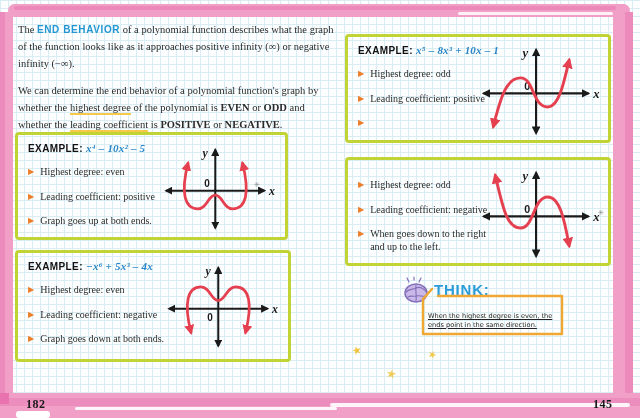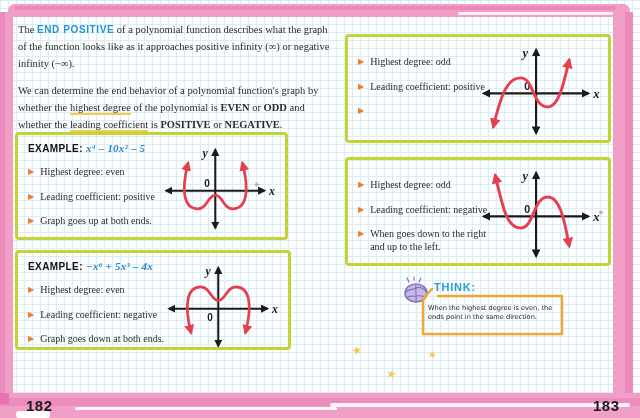--- a/index.html
+++ b/index.html
@@ -20,56 +20,56 @@
   .left-bar{position:absolute;left:0;top:12px;width:13px;bottom:0;background:#f19fc7;}
   .left-bar .dk{position:absolute;left:0;top:0;width:5px;height:100%;background:rgba(231,117,175,.45);}
   .right-bar{position:absolute;left:613px;top:12px;width:20px;bottom:0;background:#f19fc7;}
   .right-bar .dk{position:absolute;right:0;top:0;width:8px;height:100%;background:rgba(231,117,175,.5);}
   .bottom-bar{position:absolute;left:0;top:393px;width:640px;height:25px;background:#f19fc7;}
   .bottom-bar .dk{position:absolute;left:0;top:5px;width:100%;height:8px;background:rgba(231,117,175,.4);}
   .bottom-bar .dksq{position:absolute;left:0;top:0;width:9px;height:11px;background:#e873ae;}
   .bottom-bar .wt1{position:absolute;left:75px;top:14px;width:262px;height:3px;background:rgba(255,255,255,.9);border-radius:2px;}
   .bottom-bar .wt2{position:absolute;left:330px;top:10px;width:300px;height:4px;background:rgba(255,255,255,.9);border-radius:2px;}
   .bottom-bar .notch{position:absolute;left:16px;top:18px;width:34px;height:7px;background:#fff;border-radius:3px;}
-  .pagenum{position:absolute;font-family:Liberation Sans, sans-serif;font-weight:bold;font-size:15px;color:#1a1a1a;letter-spacing:.5px;}
+  .pagenum{position:absolute;font-family:Liberation Serif, serif;font-weight:bold;font-size:12px;color:#1a1a1a;letter-spacing:.5px;}
   .pagenum.left{left:26px;top:397px;}
   .pagenum.right{left:593px;top:397px;}
   
   .intro{position:absolute;left:18px;top:22px;width:316px;font-size:10.5px;line-height:1.6;}
   .intro p{margin:0 0 11px 0;}
   .term-blue{color:#2196d3;font-weight:bold;font-family:"Liberation Sans",sans-serif;font-size:10px;letter-spacing:.6px;}
   .b{font-weight:bold;}
   .u{border-bottom:2px solid #f7c94a;}
   
   .ex-box{position:absolute;border:3.5px solid #c2d336;border-radius:4px;box-sizing:border-box;padding:7px 8px 6px 10px;}
   .ex-box.b1{left:15px;top:132px;width:273px;height:108px;}
-  .ex-box.b2{left:15px;top:250px;width:276px;height:100px;}
+  .ex-box.b2{left:15px;top:250px;width:276px;height:112px;}
   .ex-box.b3{left:345px;top:34px;width:266px;height:109px;}
   .ex-box.b4{left:345px;top:157px;width:266px;height:109px;}
   .ex-head{font-family:"Liberation Sans",sans-serif;font-weight:bold;font-size:10px;letter-spacing:.4px;color:#111;}
   .formula{color:#2a86c8;font-family:"Liberation Serif",serif;font-style:italic;font-weight:bold;font-size:11px;letter-spacing:.2px;}
   .bullets{margin-top:6px;}
   .bullet{display:flex;gap:6px;margin-top:12px;font-size:10px;line-height:1.25;}
   .ex-box.b3 .bullet-text,.ex-box.b4 .bullet-text{max-width:118px;}
   .ex-box.b1 .bullet-text,.ex-box.b2 .bullet-text{max-width:150px;}
   .tri{color:#ee7d2a;font-family:"DejaVu Sans",sans-serif;font-size:8px;line-height:1.4;}
   .graph{position:absolute;top:2px;}
   .b1 .graph,.b2 .graph{right:6px;width:122px;height:100px;}
   .b3 .graph,.b4 .graph{right:2px;width:134px;height:101px;}
   .axis{stroke:#1a1a1a;stroke-width:2.2;}
   .curve{stroke:#e5404f;stroke-width:3;fill:none;stroke-linecap:round;}
   .axlbl{font-family:"Liberation Serif",serif;font-style:italic;font-weight:bold;font-size:13px;fill:#1a1a1a;}
   .origin{font-family:"Liberation Sans",sans-serif;font-weight:bold;font-size:11px;fill:#1a1a1a;}
   
   .think{position:absolute;left:400px;top:272px;width:178px;height:72px;}
   .think .brain{position:absolute;left:2px;top:4px;}
-  .think-label{position:absolute;left:34px;top:9px;font-family:"Liberation Sans",sans-serif;font-weight:bold;font-size:11px;letter-spacing:.8px;color:#2b9cd8;}
+  .think-label{position:absolute;left:34px;top:9px;font-family:"Liberation Sans",sans-serif;font-weight:bold;font-size:15px;letter-spacing:.8px;color:#2b9cd8;}
   .think-border{position:absolute;left:14px;top:14px;}
   .think-text{position:absolute;left:28px;top:32px;width:132px;font-family:"DejaVu Sans",sans-serif;font-size:6.6px;line-height:1.3;color:#222;}
-  .think-text p{margin:0 0 3px 0;}
+  .think-text p{margin:8px 0 3px 0;text-decoration:underline;}
   
   .star{position:absolute;color:#f2c53d;font-family:"DejaVu Sans",sans-serif;}
   .star.s1{left:352px;top:344px;font-size:11px;transform:rotate(-15deg);}
   .star.s2{left:386px;top:367px;font-size:12px;transform:rotate(12deg);opacity:.85;}
   .star.s3{left:428px;top:349px;font-size:10px;transform:rotate(22deg);opacity:.9;}
   .sparkle{position:absolute;color:#8a8a8a;font-family:"DejaVu Sans",sans-serif;font-size:7px;}
   .sparkle.p1{left:254px;top:181px;}
   .sparkle.p2{left:598px;top:209px;}
 </style>
 </head>
@@ -99,24 +99,24 @@
       <div class="dk"></div>
     </div>
   <div class="bottom-bar">
     <div class="dk"></div>
       <div class="dksq"></div>
       <div class="wt1"></div>
       <div class="wt2"></div>
       <div class="notch"></div>
   </div>
   <div class="pagenum left">182</div>
-  <div class="pagenum right">183</div>
+  <div class="pagenum right">145</div>
 
   <div class="intro">
-    <p><span>The </span><span class="term-blue">END POSITIVE</span><span> of a polynomial function describes what the graph of the function looks like as it approaches positive infinity (∞) or negative infinity (−∞).</span></p>
+    <p><span>The </span><span class="term-blue">END BEHAVIOR</span><span> of a polynomial function describes what the graph of the function looks like as it approaches positive infinity (∞) or negative infinity (−∞).</span></p>
     <p><span>We can determine the end behavior of a polynomial function's graph by whether the </span><span class="u">highest degree</span><span> of the polynomial is </span><span class="b">EVEN</span><span> or </span><span class="b">ODD</span><span> and whether the </span><span class="u">leading coefficient</span><span> is </span><span class="b">POSITIVE</span><span> or </span><span class="b">NEGATIVE</span><span>.</span></p>
   </div>
 
   <div class="ex-box b1">
     <div class="ex-head"><span>EXAMPLE:</span> <span class="formula">x⁴ – 10x² – 5</span></div>
     <div class="bullets">
       <div class="bullet">
           <span class="tri">▶</span>
           <span class="bullet-text">Highest degree: even</span>
         </div>
@@ -159,20 +159,21 @@
       <line class="axis" x1="10" y1="56" x2="118" y2="56" marker-start="url(#ab)" marker-end="url(#ab)"></line>
       <line class="axis" x1="64" y1="11" x2="64" y2="97" marker-start="url(#ab)" marker-end="url(#ab)"></line>
       <text class="axlbl" x="50" y="19">y</text>
       <text class="axlbl" x="123" y="61">x</text>
       <text class="origin" x="58" y="70" text-anchor="end">0</text>
       <path class="curve" d="M34,82 C26,50 30,32 45,32 C55,32 56,47 64,47 C72,47 73,32 83,32 C98,32 102,50 94,82" marker-start="url(#ar)" marker-end="url(#ar)"></path>
     </svg>
   </div>
 
   <div class="ex-box b3">
+    <div class="ex-head"><span>EXAMPLE:</span> <span class="formula">x⁵ – 8x³ + 10x – 1</span></div>
     <div class="bullets">
       <div class="bullet">
           <span class="tri">▶</span>
           <span class="bullet-text">Highest degree: odd</span>
         </div>
       <div class="bullet">
           <span class="tri">▶</span>
           <span class="bullet-text">Leading coefficient: positive</span>
         </div>
       <div class="bullet">

